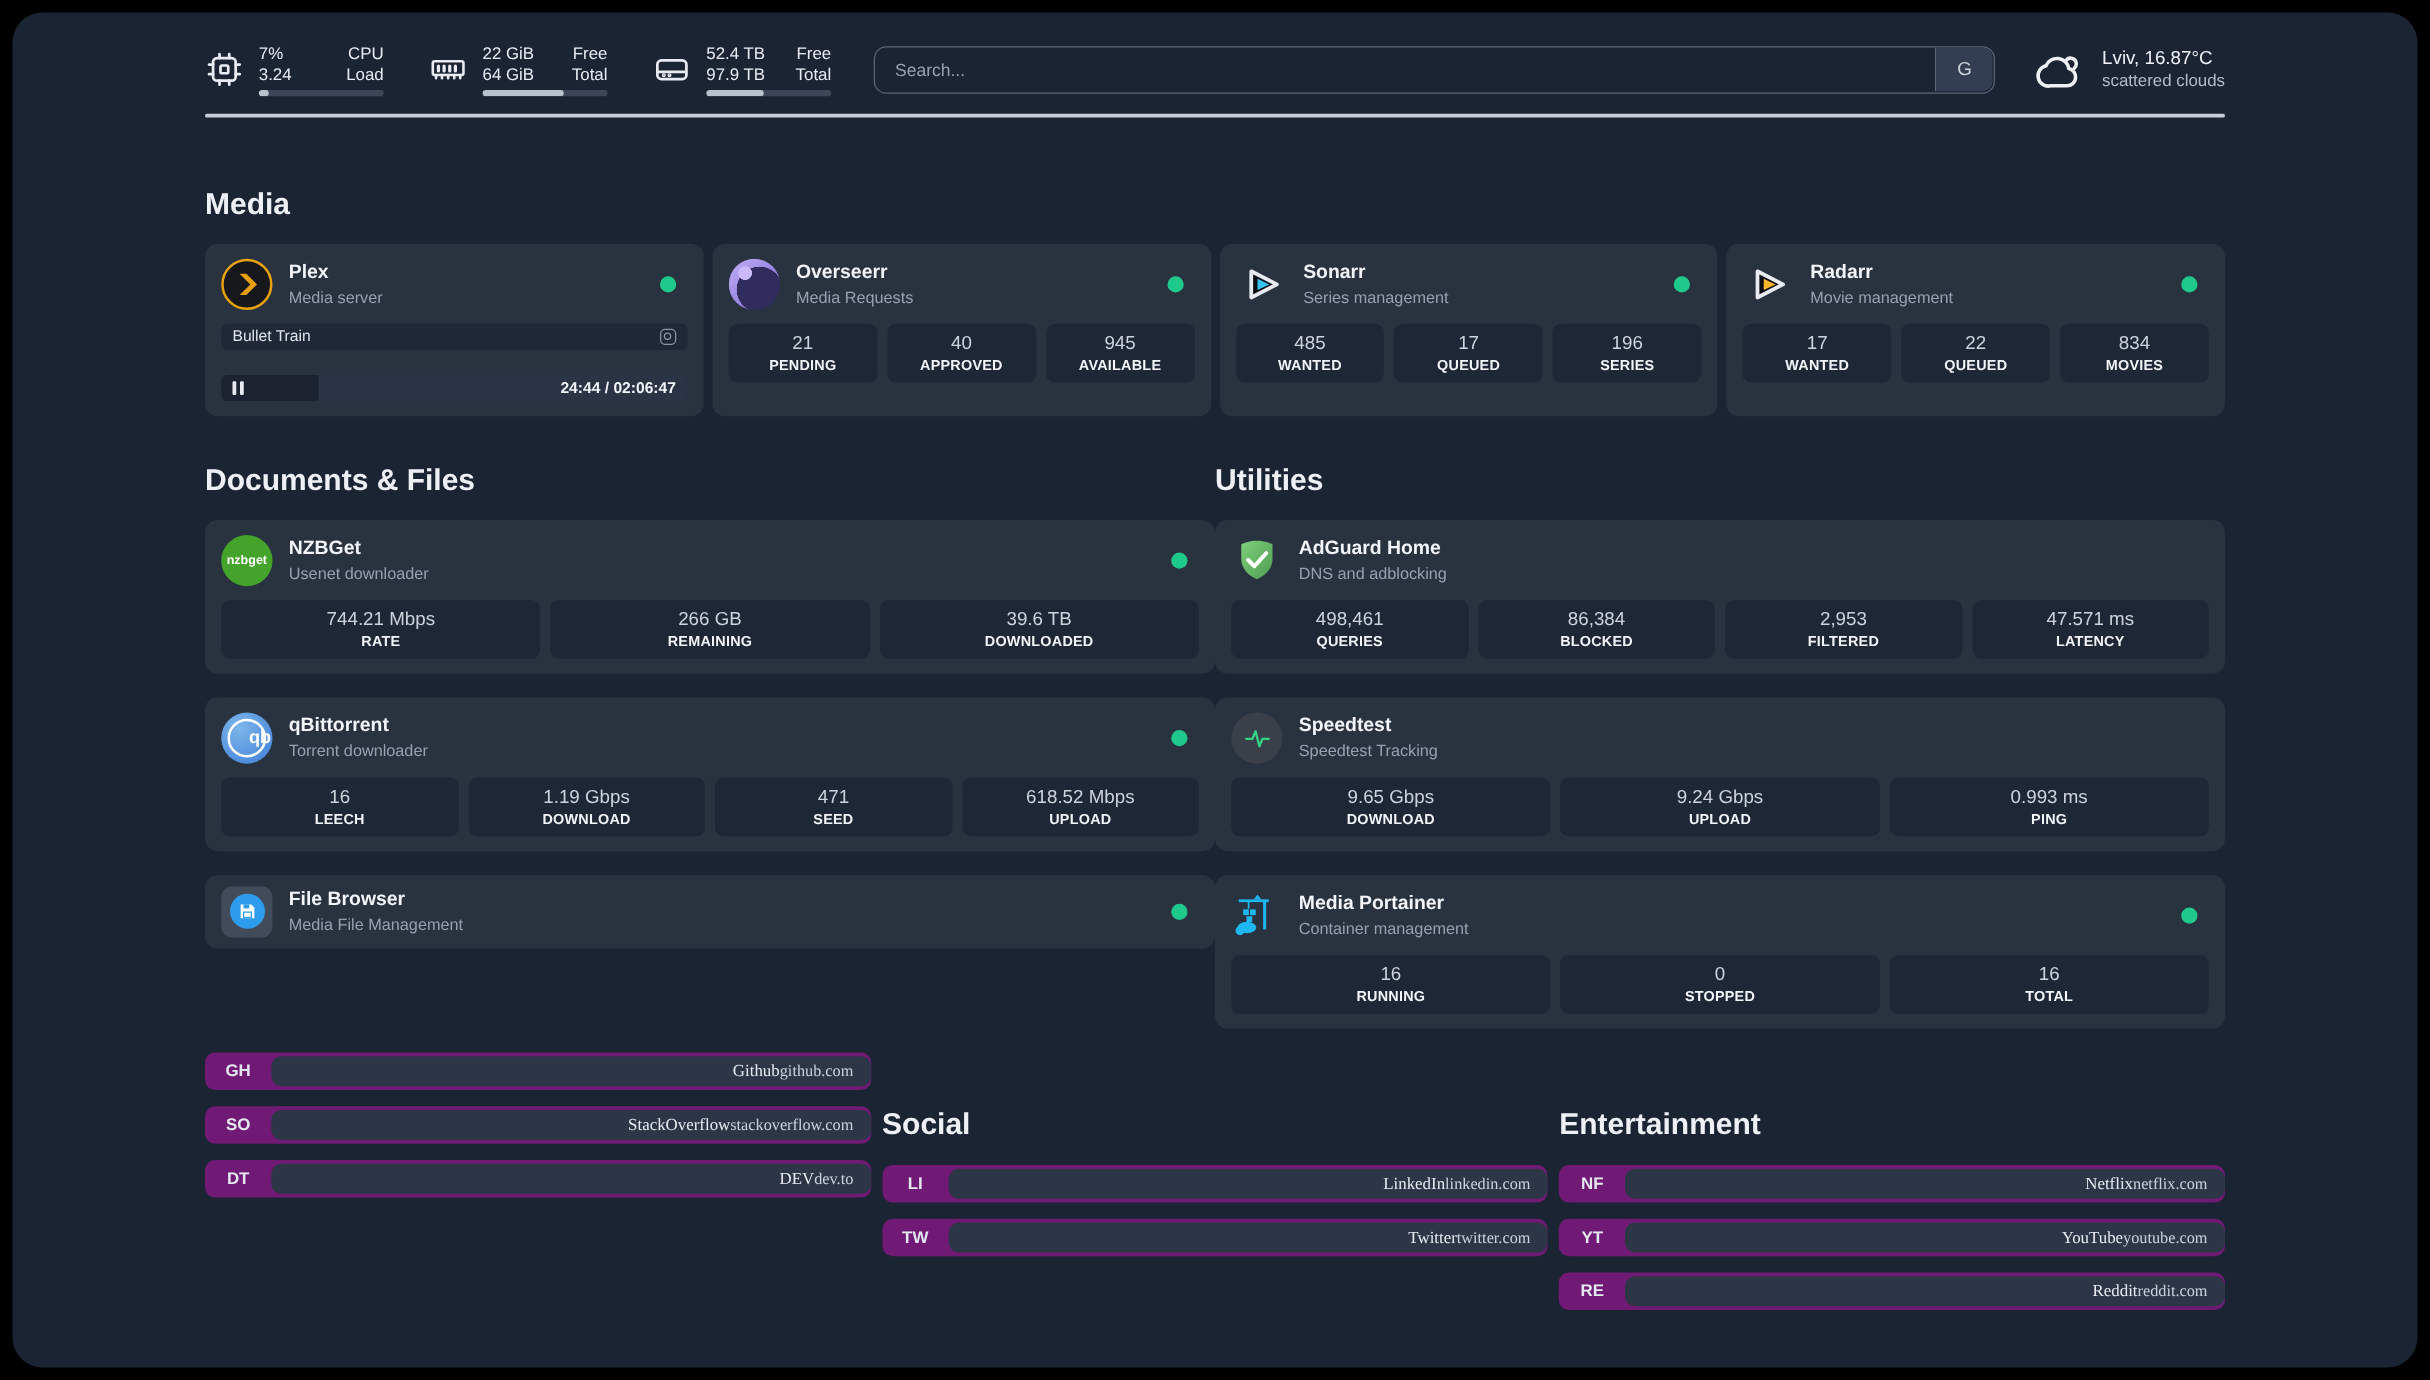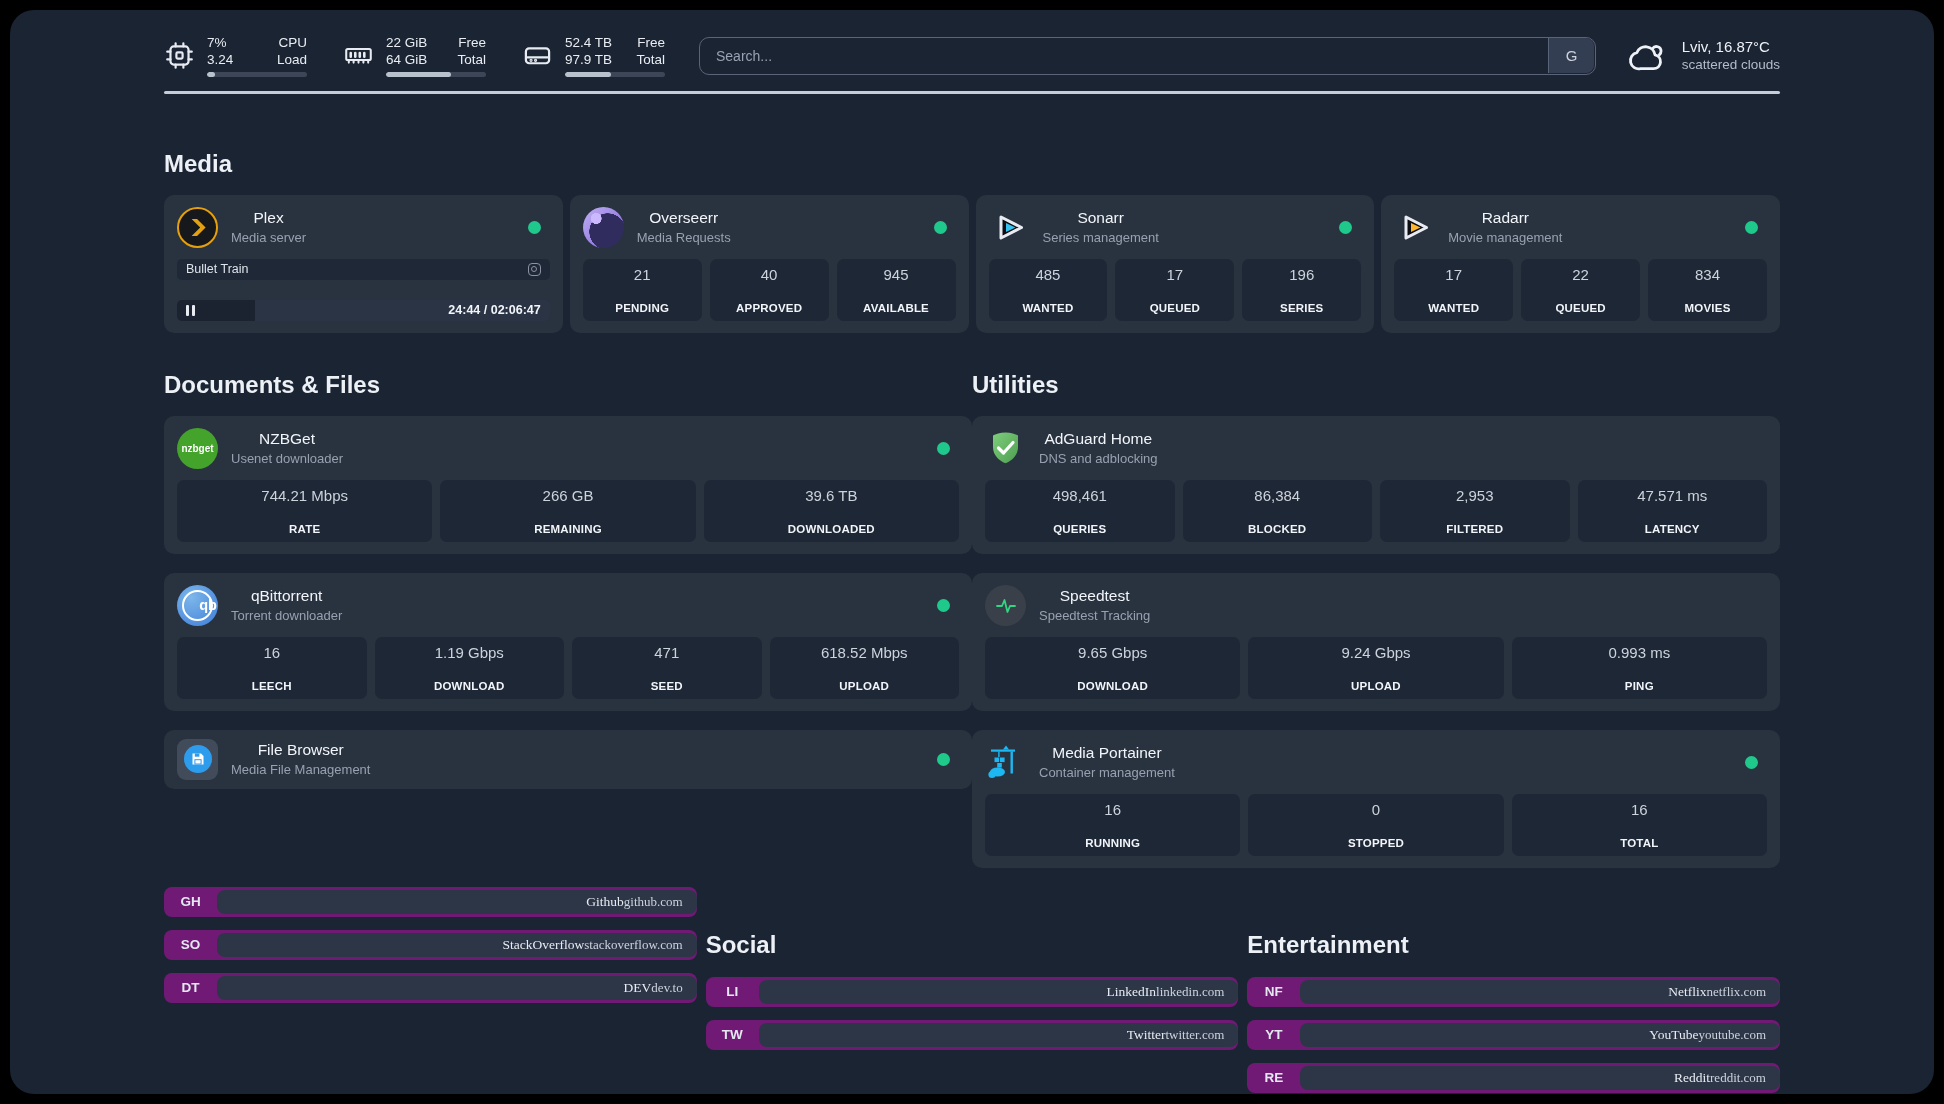--- a/index.html
+++ b/index.html
@@ -36,28 +36,28 @@
 
   
   .section-title { font-size:24px; font-weight:600; color:#edf1f6; }
   .media-title { margin:56px 0 17px; }
   .media-grid { display:grid; grid-template-columns:repeat(4,1fr); gap:7px; }
 
   .card { background:#29323f; border-radius:10px; padding:12px 13px; }
   .card-head { display:flex; align-items:center; gap:13px; }
   .app-icon { width:41px; height:41px; flex:none; position:relative; }
   .card-titles { display:flex; flex-direction:column; }
-  .card-name { font-size:15.5px; font-weight:400; color:#f2f5f9;text-align:center; }
+  .card-name { font-size:15.5px; font-weight:700; color:#f2f5f9; }
   .card-desc { font-size:13px; color:#98a1b0; margin-top:3px; }
   .dot { width:13px; height:13px; border-radius:50%; background:#1fc98b; margin-left:auto; margin-right:9px; flex:none; }
 
   .stats { display:flex; gap:8px; margin-top:11px; }
   .stat { flex:1; background:#1e2735; border-radius:7px; text-align:center; padding:6px 2px 7px; }
   .stat-value { font-size:15px; color:#ccd3dd; line-height:19px; }
-  .stat-label { font-size:11.5px; font-weight:700; color:#f2f5f9; margin-top:18px; letter-spacing:.2px; }
+  .stat-label { font-size:11.5px; font-weight:700; color:#f2f5f9; margin-top:3px; letter-spacing:.2px; }
 
   
   .player-row1 { margin-top:11px; height:21px; background:#1f2837; border-radius:5px;
                  display:flex; align-items:center; justify-content:space-between; padding:0 9px;
                  font-size:12.5px; color:#dfe4ec; }
   .disc-icon { width:13px; height:13px; border:1.5px solid #8b93a3; border-radius:4px;
                position:relative; flex:none; }
   .disc-icon::after { content:""; position:absolute; inset:2.5px; border:1.5px solid #8b93a3; border-radius:50%; }
   .player-row2 { margin-top:20px; height:21px; background:#2a3444; border-radius:5px; position:relative;
                  overflow:hidden; display:flex; align-items:center; }

